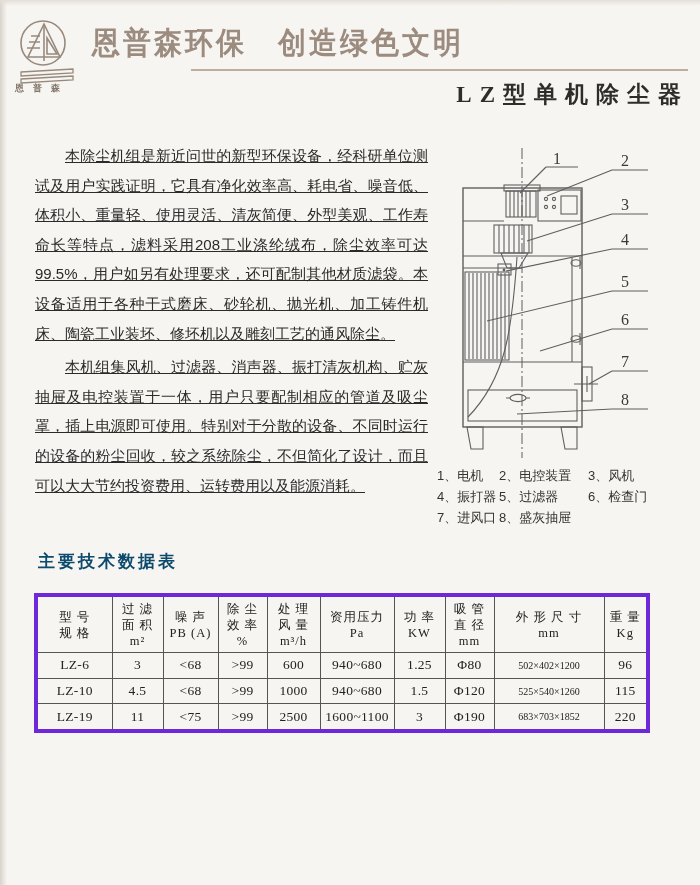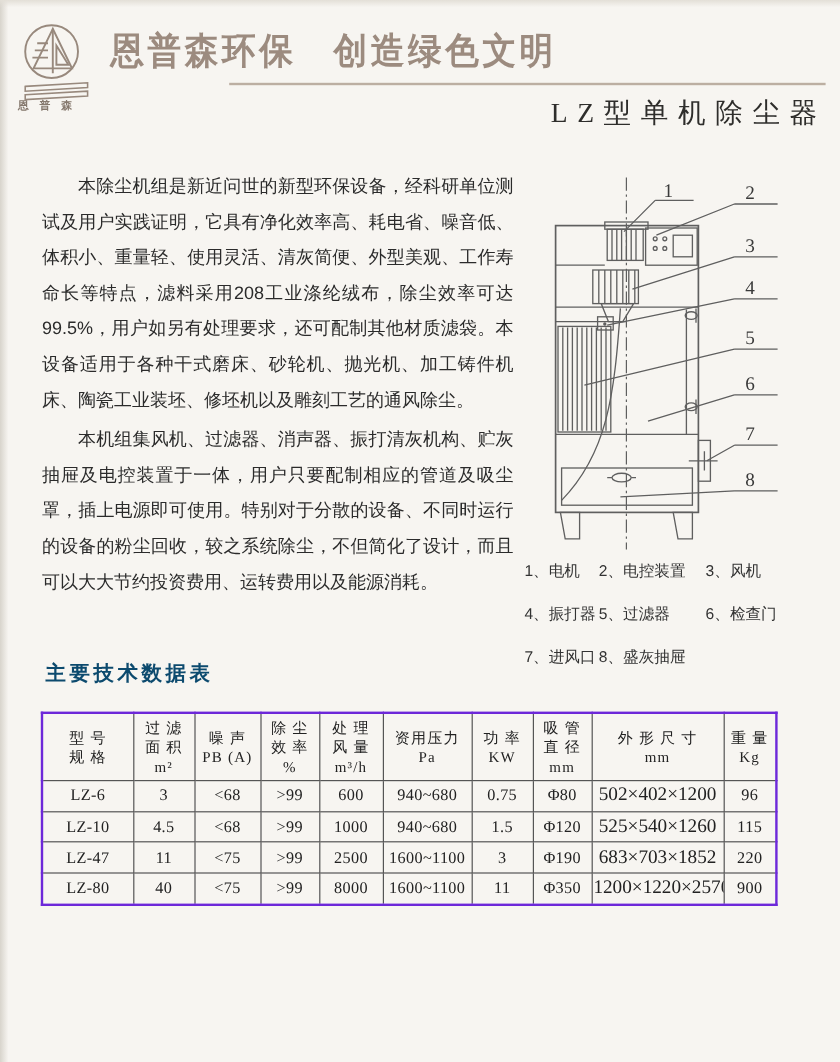--- a/index.html
+++ b/index.html
@@ -26,58 +26,58 @@
   }
   .slogan{
     position:absolute;left:92px;top:24px;
     font-size:28px;font-weight:bold;letter-spacing:3px;color:#9c8b7f;
     white-space:nowrap;transform:scaleY(1.08);
   }
   .rule{position:absolute;left:191px;top:69px;width:497px;height:2px;background:#bcaf a2;background:#bcafa2;}
   .page-title{
     position:absolute;right:11px;top:79px;
     font-family:"Liberation Serif",serif;
-    font-size:23px;font-weight:normal;letter-spacing:8px;color:#2e2d2b;white-space:nowrap;
+    font-size:23px;font-weight:bold;letter-spacing:8px;color:#2e2d2b;white-space:nowrap;
   }
 
   
   .intro{position:absolute;left:35px;top:141px;width:393px;
     font-size:15px;line-height:29.6px;text-align:justify;color:#2b2b2b;}
-  .intro p{margin:0;text-indent:2em;}
+  .intro p{margin:0;text-indent:2em;text-decoration:underline;}
   .intro p + p{margin-top:4px;}
 
   
   .diagram{position:absolute;left:438px;top:142px;}
   .diagram svg{display:block;}
   .legend{
     position:absolute;left:437px;top:469px;width:232px;
-    display:grid;grid-template-columns:62px 89px auto;row-gap:22px;
+    display:grid;grid-template-columns:62px 89px auto;row-gap:7px;
     font-size:13px;line-height:14px;color:#333;white-space:nowrap;
   }
 
   
   .table-title{
     position:absolute;left:38px;top:550px;
     font-size:17px;font-weight:bold;letter-spacing:3px;color:#0c4a6e;
   }
   table.spec{
     position:absolute;left:34px;top:593px;border-collapse:collapse;
     table-layout:fixed;width:612px;
     font-family:"Liberation Serif",serif;color:#222;
   }
   table.spec th,table.spec td{
     border:1px solid #555;text-align:center;vertical-align:middle;
     padding:0 1px;overflow:hidden;
   }
-  table.spec{border:2px solid #6d28d9;}
+  table.spec{border:4px solid #6d28d9;}
   table.spec thead th{
     height:55px;font-weight:normal;font-size:12.5px;line-height:16px;letter-spacing:1px;
   }
   table.spec tbody td{height:24.7px;font-size:13.5px;letter-spacing:0.3px;}
-  table.spec tbody td:nth-child(9){font-size:16px;letter-spacing:0;}
+  table.spec tbody td:nth-child(9){font-size:10px;letter-spacing:0;}
 </style>
 </head>
 <body>
 
 <div class="page">
 
   <div class="logo">
     <svg width="74" height="88" viewBox="0 0 74 88" fill="none" stroke="#98897d" stroke-width="1.6">
       <circle cx="30" cy="29" r="22"></circle>
 
@@ -249,57 +249,45 @@
         </tr>
     </thead>
     <tbody>
         <tr>
           <td>LZ-6</td>
           <td>3</td>
           <td>&lt;68</td>
           <td>&gt;99</td>
           <td>600</td>
           <td>940~680</td>
-          <td>0.75</td>
+          <td>1.25</td>
           <td>Φ80</td>
           <td>502×402×1200</td>
           <td>96</td>
         </tr>
         <tr>
           <td>LZ-10</td>
           <td>4.5</td>
           <td>&lt;68</td>
           <td>&gt;99</td>
           <td>1000</td>
           <td>940~680</td>
           <td>1.5</td>
           <td>Φ120</td>
           <td>525×540×1260</td>
           <td>115</td>
         </tr>
         <tr>
-          <td>LZ-47</td>
+          <td>LZ-19</td>
           <td>11</td>
           <td>&lt;75</td>
           <td>&gt;99</td>
           <td>2500</td>
           <td>1600~1100</td>
           <td>3</td>
           <td>Φ190</td>
           <td>683×703×1852</td>
           <td>220</td>
         </tr>
-        <tr>
-          <td>LZ-80</td>
-          <td>40</td>
-          <td>&lt;75</td>
-          <td>&gt;99</td>
-          <td>8000</td>
-          <td>1600~1100</td>
-          <td>11</td>
-          <td>Φ350</td>
-          <td>1200×1220×2570</td>
-          <td>900</td>
-        </tr>
       </tbody>
   </table>
 
 </div>
 
 </body></html>

